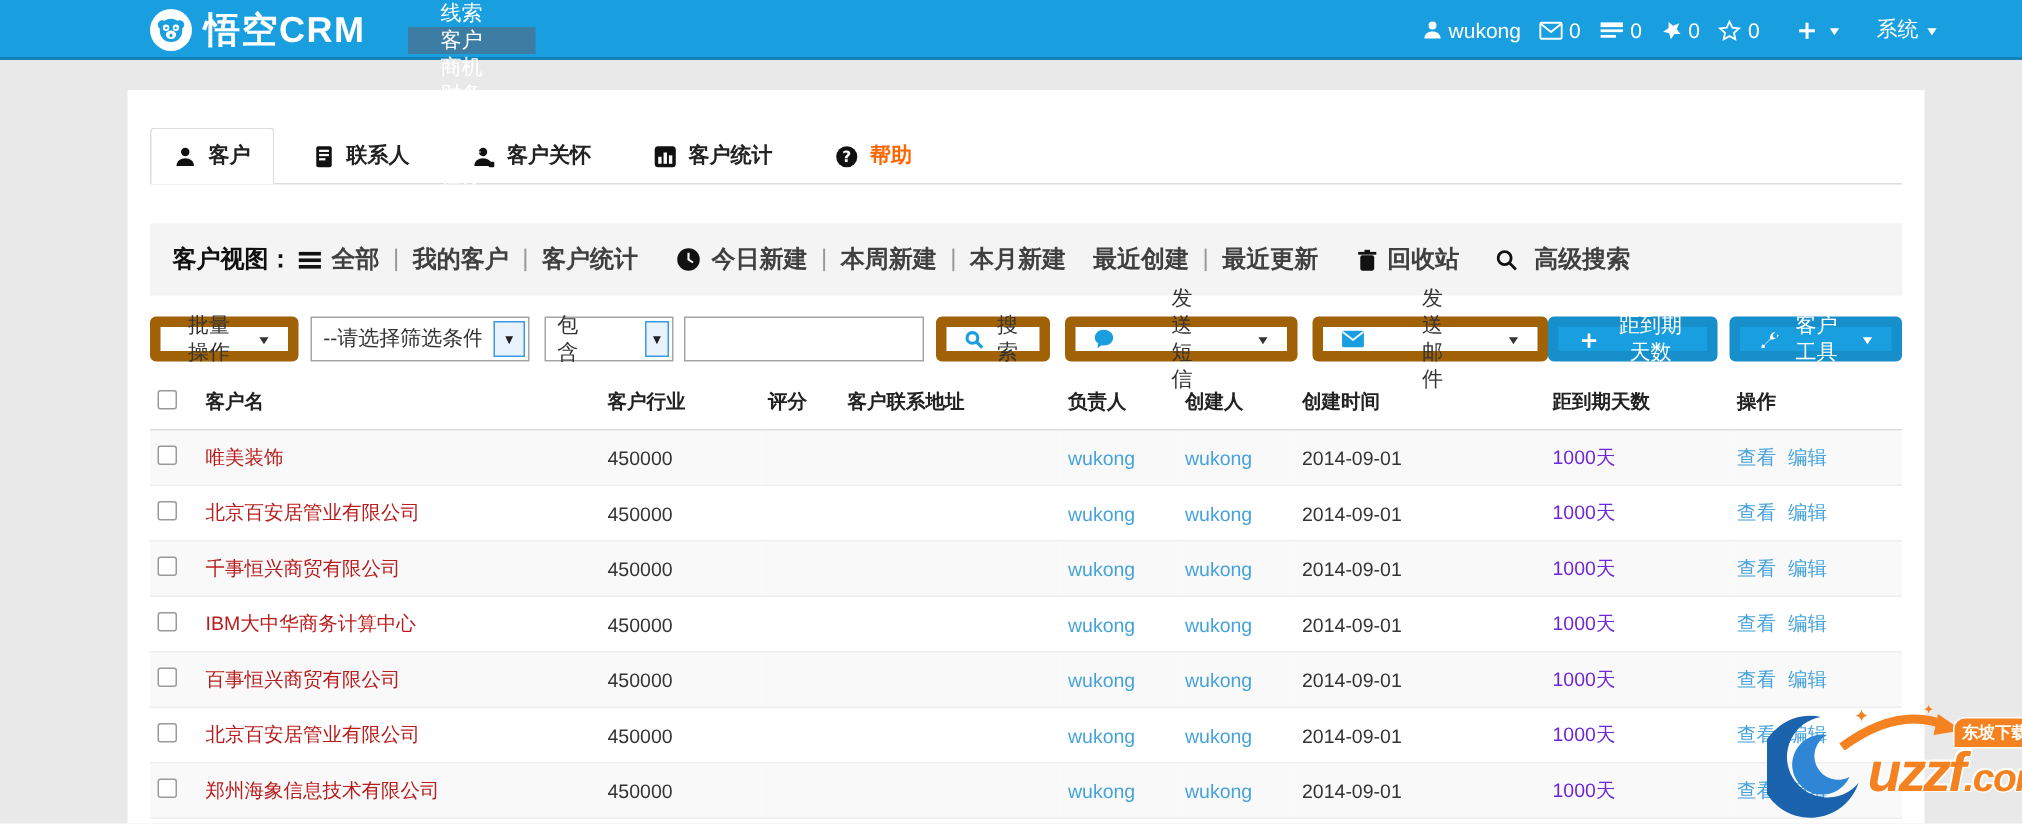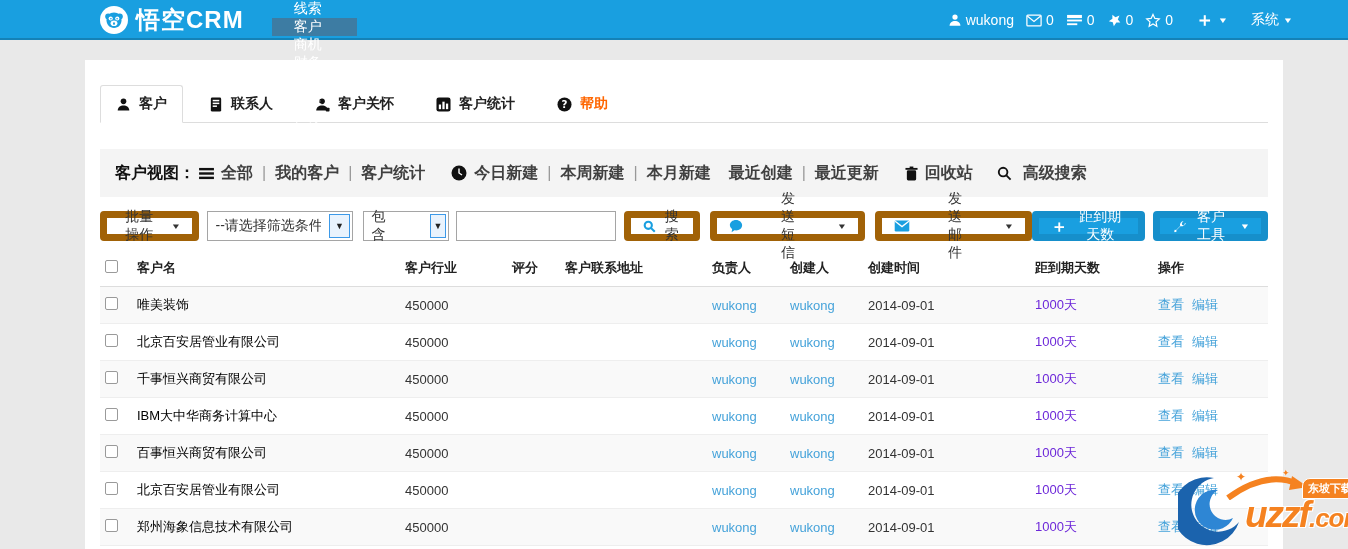--- a/index.html
+++ b/index.html
@@ -53,21 +53,21 @@
   .spacer { flex:1; }
   .ml8{margin-left:8px;} .ml10{margin-left:10px;gap:32px;}
 
   
   table { width:1168px; border-collapse:collapse; table-layout:fixed; margin-top:9px; }
   thead th { text-align:left; font-size:13px; font-weight:700; color:#222; padding:9px 5px; border-bottom:1px solid #ddd; }
   tbody td { font-size:13px; padding:9px 5px; border-top:1px solid #eee; }
   tbody tr:first-child td { border-top:none; }
   tbody tr:nth-child(odd) td { background:#f9f9f9; }
   .cb { width:13px; height:13px; border:1px solid #9a9a9a; background:#fff; border-radius:2px; display:inline-block; cursor:pointer; }
-  a.name-link { color:#000000;text-align:center; }
+  a.name-link { color:#b91c1c;text-align:center; }
   a.user-link { color:#46a3da; }
   a.days-link { color:#6d28d9; }
   a.op-link { color:#46a3da; margin-right:8px; }
 
   
   .watermark { position:absolute; left:1178px; top:470px; width:170px; height:79px; z-index:6; }
   .wm-crescent { position:absolute; left:0; top:6px; }
   .wm-swoosh { position:absolute; left:48px; top:4px; }
   .wm-text { position:absolute; left:67px; top:24px; white-space:nowrap; font-style:italic; font-weight:bold;
              color:#f58220; text-shadow:-1px -1px 0 #fff,1px -1px 0 #fff,-1px 1px 0 #fff,1px 1px 0 #fff; }

